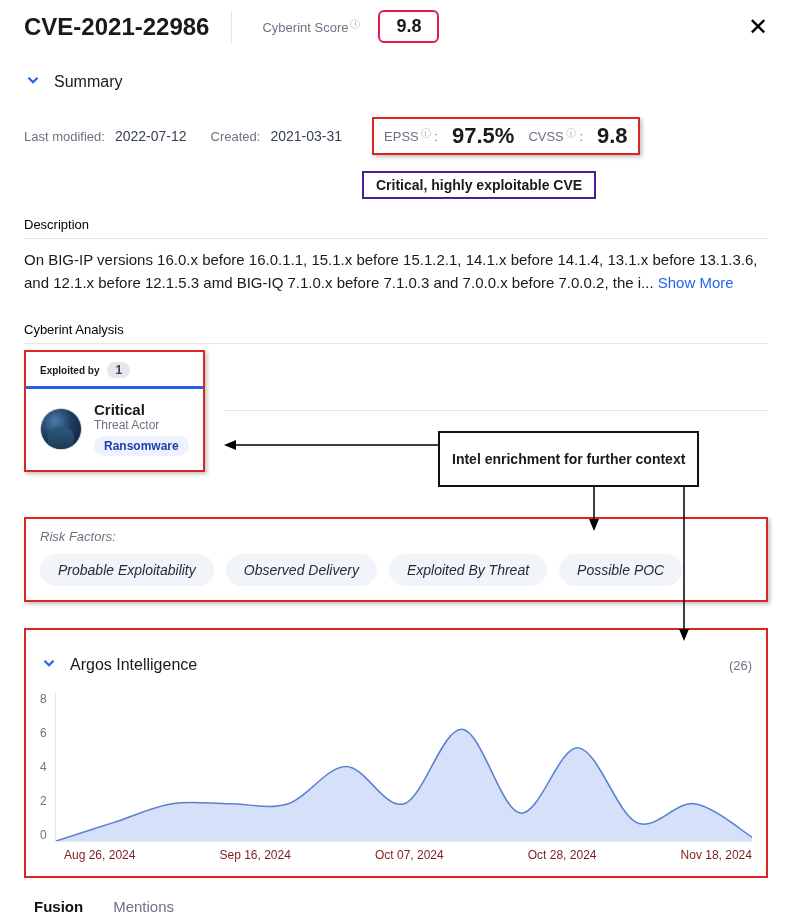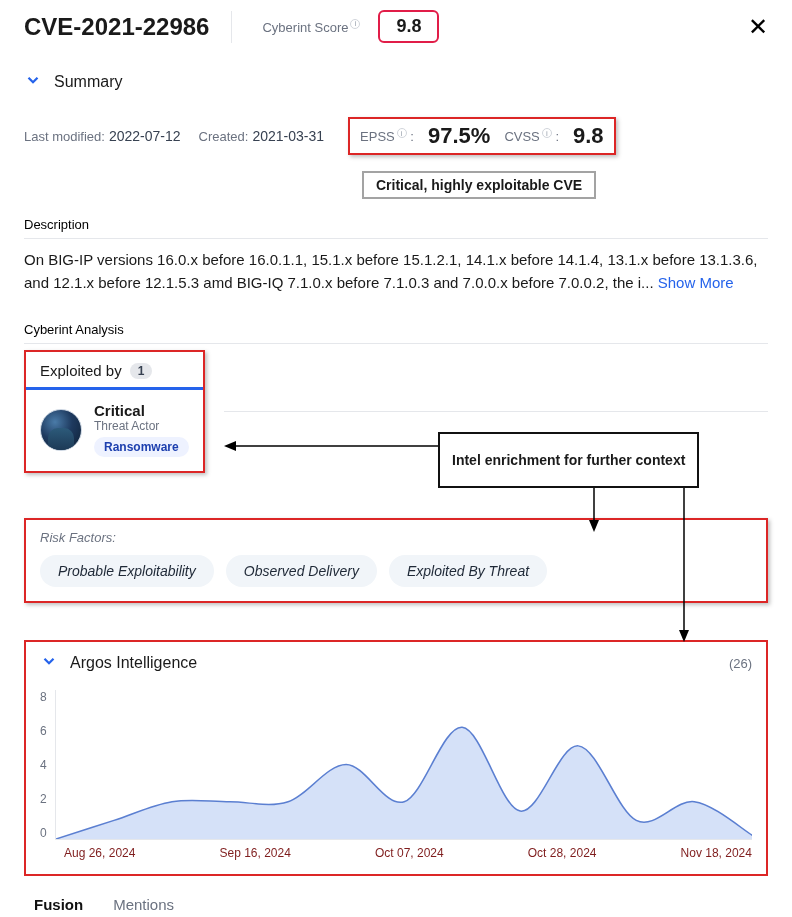--- a/index.html
+++ b/index.html
@@ -9,47 +9,47 @@
 .cve-title { font-size: 24px; font-weight: 700; }
 .score-label { font-size: 13px; color: #6b7280; margin-left: 8px; position: relative; }
 .info-sup { font-size: 8px; color: #9ca3af; border: 1px solid #d1d5db; border-radius: 50%; width: 10px; height: 10px; display: inline-flex; align-items: center; justify-content: center; vertical-align: super; margin-left: 2px; }
 .score-badge { border: 2px solid #e11d48; border-radius: 6px; padding: 4px 16px; font-size: 18px; font-weight: 700; }
 .close-x { margin-left: auto; font-size: 24px; cursor: pointer; color: #000; }
 .divider-v { width: 1px; height: 32px; background: #e5e7eb; margin: 0 4px; }
 .section-row { display: flex; align-items: center; gap: 12px; padding: 18px 0 10px 0; }
 .chevron { color: #2563eb; }
 .chevron svg { width: 18px; height: 18px; }
 .section-title { font-size: 16px; font-weight: 500; }
-.meta-row { display: flex; align-items: center; gap: 4px; padding: 14px 0 8px 0; flex-wrap: nowrap; }
+.meta-row { display: flex; align-items: center; gap: 10px; padding: 14px 0 8px 0; flex-wrap: nowrap; }
 .meta-label { font-size: 13px; color: #6b7280; }
 .meta-val { font-size: 14px; color: #374151; margin-right: 14px; }
 .scores-box { border: 2px solid #dc2626; padding: 4px 10px; display: flex; align-items: center; gap: 14px; box-shadow: 2px 2px 4px rgba(0,0,0,0.25); margin-left: 6px; }
 .big-score { font-size: 22px; font-weight: 600; }
-.callout { border: 2px solid #a3a3a3; padding: 4px 12px; font-size: 14px; font-weight: 700; display: inline-block; margin-top: 8px; margin-left: 338px; }
+.callout { border: 2px solid #4c1d95; padding: 4px 12px; font-size: 14px; font-weight: 700; display: inline-block; margin-top: 8px; margin-left: 338px; }
 .sub-label { font-size: 13px; color: #000000; margin-top: 18px; border-bottom: 1px solid #e5e7eb; padding-bottom: 6px; }
 .desc { font-size: 15px; line-height: 1.5; padding: 10px 0; }
 .show-more { color: #2563eb; cursor: pointer; }
 .exploited-box { border: 2px solid #dc2626; box-shadow: 2px 2px 4px rgba(0,0,0,0.25); display: inline-block; padding: 0; margin-top: 6px; }
 .tab-hdr { display: flex; align-items: center; gap: 8px; padding: 10px 14px 8px 14px; border-bottom: 3px solid #2563eb; }
-.tab-label { font-size: 15px; font-weight: 400; }
+.tab-label { font-size: 10px; font-weight: 700; }
 .count-pill { background: #e5e7eb; color: #374151; border-radius: 10px; padding: 1px 8px; font-size: 12px; font-weight: 600; }
 .actor-row { display: flex; align-items: center; gap: 12px; padding: 12px 14px 14px 14px; }
 .avatar { width: 42px; height: 42px; border-radius: 50%; background: radial-gradient(circle at 35% 30%, #4a7ba8 0%, #1e3a5f 45%, #0d1f33 100%); border: 1px solid #cbd5e1; position: relative; overflow: hidden; }
 .avatar::after { content:""; position:absolute; bottom:-4px; left:50%; transform:translateX(-50%); width:26px; height:26px; background: linear-gradient(#2c5a7a,#1a3450); border-radius: 10px 10px 0 0; }
 .actor-name { font-size: 15px; font-weight: 700; }
 .actor-type { font-size: 12px; color: #6b7280; }
 .tag-pill { display: inline-block; background: #eef2ff; color: #1e40af; border-radius: 14px; padding: 3px 10px; font-size: 12px; font-weight: 600; margin-top: 4px; }
 .hr-line { border-top: 1px solid #e5e7eb; margin-left: 200px; margin-top: -62px; margin-bottom: 40px; }
 .annot-arrow-row { position: relative; height: 0; }
 .annot-box { position: absolute; left: 414px; top: -20px; border: 2px solid #111; padding: 18px 12px; font-weight: 700; font-size: 14px; background: #fff; z-index: 5; }
 .risk-box { border: 2px solid #dc2626; box-shadow: 2px 2px 4px rgba(0,0,0,0.25); padding: 10px 14px 14px 14px; margin-top: 106px; font-style: italic; }
 .risk-label { font-size: 13px; color: #6b7280; margin-bottom: 10px; }
 .pills-row { display: flex; gap: 12px; }
 .risk-pill { background: #f1f5f9; border-radius: 18px; padding: 8px 18px; font-size: 14px; color: #1f2937; }
-.argos-box { border: 2px solid #dc2626; padding: 10px 14px 14px 14px; margin-top: 37px; }
+.argos-box { border: 2px solid #dc2626; padding: 24px 14px 14px 14px; margin-top: 26px; }
 .argos-hdr { display: flex; align-items: center; gap: 12px; }
 .argos-count { margin-left: auto; font-size: 13px; color: #6b7280; }
 .chart-wrap { display: flex; margin-top: 16px; }
 .yaxis { display: flex; flex-direction: column; justify-content: space-between; height: 150px; font-size: 12px; color: #6b7280; padding-right: 8px; text-align: right; }
 .plot { flex: 1; height: 150px; position: relative; border-left: 1px solid #e5e7eb; border-bottom: 1px solid #e5e7eb; }
 .plot svg { position: absolute; inset: 0; width: 100%; height: 100%; }
 .xaxis { display: flex; justify-content: space-between; font-size: 12px; color: #7f1d1d; margin-top: 6px; margin-left: 24px; }
 .bottom-tabs { display: flex; gap: 30px; padding: 20px 10px 0 10px; text-align: center; }
 .btab { font-size: 15px; color: #6b7280; padding-bottom: 8px; cursor: pointer; }
 .btab.active { color: #111; font-weight: 700; border-bottom: 4px solid #2563eb; }
@@ -130,20 +130,21 @@
       <polygon points="10,180 5,168 15,168" fill="#000"></polygon>
     </svg>
   </div>
 
   <div class="risk-box">
     <div class="risk-label">Risk Factors:</div>
     <div class="pills-row">
       <div class="risk-pill">Probable Exploitability</div>
       <div class="risk-pill">Observed Delivery</div>
       <div class="risk-pill">Exploited By Threat</div>
+      <div class="risk-pill">Possible POC</div>
     </div>
   </div>
 
   <div class="argos-box">
     <div class="argos-hdr">
       <span class="chevron">
         <svg viewBox="0 0 24 24" fill="none" stroke="currentColor" stroke-width="3">
             <polyline points="6 9 12 15 18 9"></polyline>
           </svg>
       </span>

